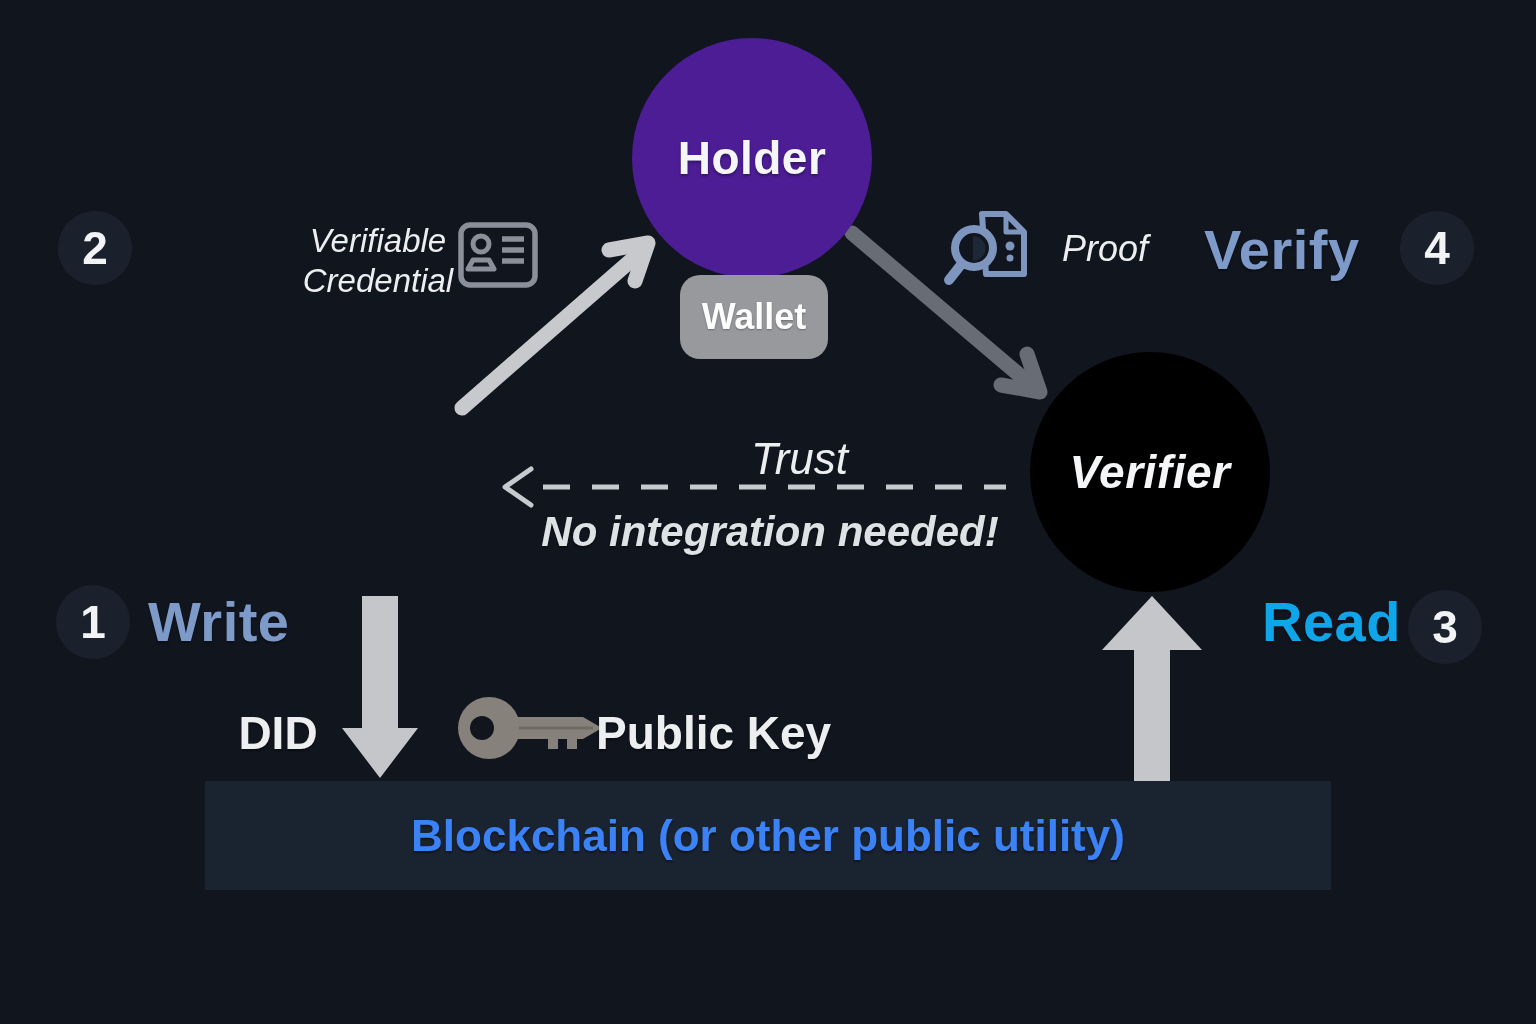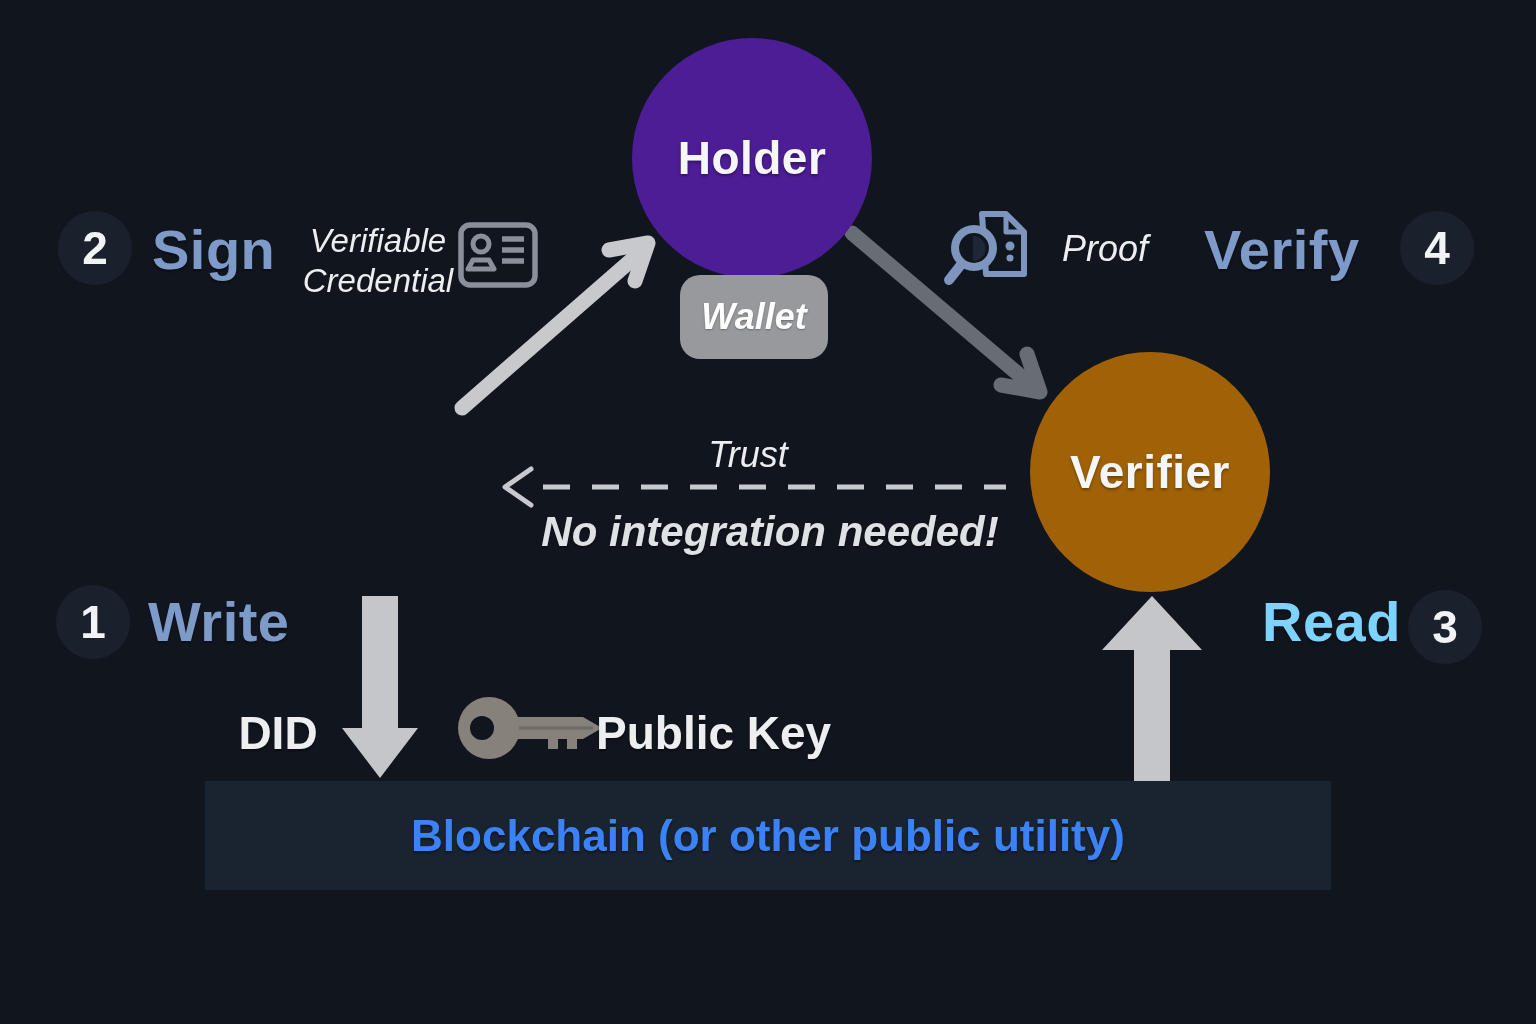--- a/index.html
+++ b/index.html
@@ -13,50 +13,50 @@
   svg.layer{position:absolute;left:0;top:0;z-index:1;}
 
   
   .node{
     position:absolute;border-radius:50%;display:flex;align-items:center;justify-content:center;
     z-index:2;color:#f5f6f8;font-weight:bold;font-size:46px;letter-spacing:.5px;
     text-shadow:0 2px 3px rgba(0,0,0,.35);
   }
   .node-holder{left:632px;top:38px;width:240px;height:240px;background:#4c1d95;}
   .node-issuer{left:258px;top:368px;width:240px;height:240px;background:#304269;}
-  .node-verifier{left:1030px;top:352px;width:240px;height:240px;background:#a16207;}
+  .node-verifier{left:1030px;top:352px;width:240px;height:240px;background:#000000;font-style:italic;}
 
   .wallet{
     position:absolute;left:680px;top:275px;width:148px;height:84px;border-radius:20px;
     background:#97999c;z-index:3;display:flex;align-items:center;justify-content:center;
-    color:#fdfdfd;font-weight:bold;font-size:36px;text-shadow:0 1px 2px rgba(0,0,0,.3);font-style:italic;
+    color:#fdfdfd;font-weight:bold;font-size:36px;text-shadow:0 1px 2px rgba(0,0,0,.3);
   }
 
   .bar{
     position:absolute;left:205px;top:781px;width:1126px;height:109px;background:#1a2330;
     display:flex;align-items:center;justify-content:center;z-index:0;
     color:#3b82f6;font-weight:bold;font-size:44px;text-shadow:0 2px 2px rgba(0,0,0,.4);
   }
 
   .badge{
     position:absolute;width:74px;height:74px;border-radius:50%;background:#1b212c;
     display:flex;align-items:center;justify-content:center;z-index:2;
     color:#f2f3f5;font-weight:bold;font-size:46px;
   }
   .step-word{
     position:absolute;z-index:2;font-weight:bold;font-size:56px;letter-spacing:.5px;
     text-shadow:0 2px 2px rgba(0,0,0,.35);
   }
   .blue{color:#7d9ac8;}
-  .purple{color:#7dd3fc;}
+  .purple{color:#0ea5e9;}
 
   .ital{font-style:italic;color:#eceef0;z-index:2;}
   .vc-label{left:288px;top:221px;width:180px;text-align:center;font-size:33px;line-height:40px;font-weight:500;}
   .proof-label{left:1034px;top:228px;font-size:36px;font-weight:500;margin-left:28px;}
-  .trust-label{left:648px;top:434px;width:200px;text-align:center;font-size:36px;font-weight:500;}
+  .trust-label{left:648px;top:434px;width:200px;text-align:right;font-size:44px;font-weight:500;}
   .nointeg{
     left:505px;top:508px;width:530px;text-align:center;z-index:2;
     font-size:42px;font-weight:bold;font-style:italic;color:#dfe2e5;
     text-shadow:0 2px 2px rgba(0,0,0,.4);
   }
   .keytext{
     z-index:2;color:#eceef0;font-weight:bold;font-size:46px;text-shadow:0 2px 2px rgba(0,0,0,.4);
   }
   .did{left:228px;top:706px;width:100px;text-align:center;}
   .pubkey{left:596px;top:706px;width:300px;text-align:left;}
@@ -124,21 +124,20 @@
   <div class="node node-verifier">
     <span>Verifier</span>
   </div>
   <div class="wallet">
     <span>Wallet</span>
   </div>
 
   <div class="badge" style="left:58px;top:211px;">
     <span>2</span>
   </div>
-  <div class="step-word blue" style="left:152px;top:217px;">Sign</div>
 
   <div class="step-word blue" style="left:1204px;top:217px;">Verify</div>
   <div class="badge" style="left:1400px;top:211px;">
     <span>4</span>
   </div>
 
   <div class="badge" style="left:56px;top:585px;">
     <span>1</span>
   </div>
   <div class="step-word blue" style="left:148px;top:589px;text-align:right;">Write</div>

